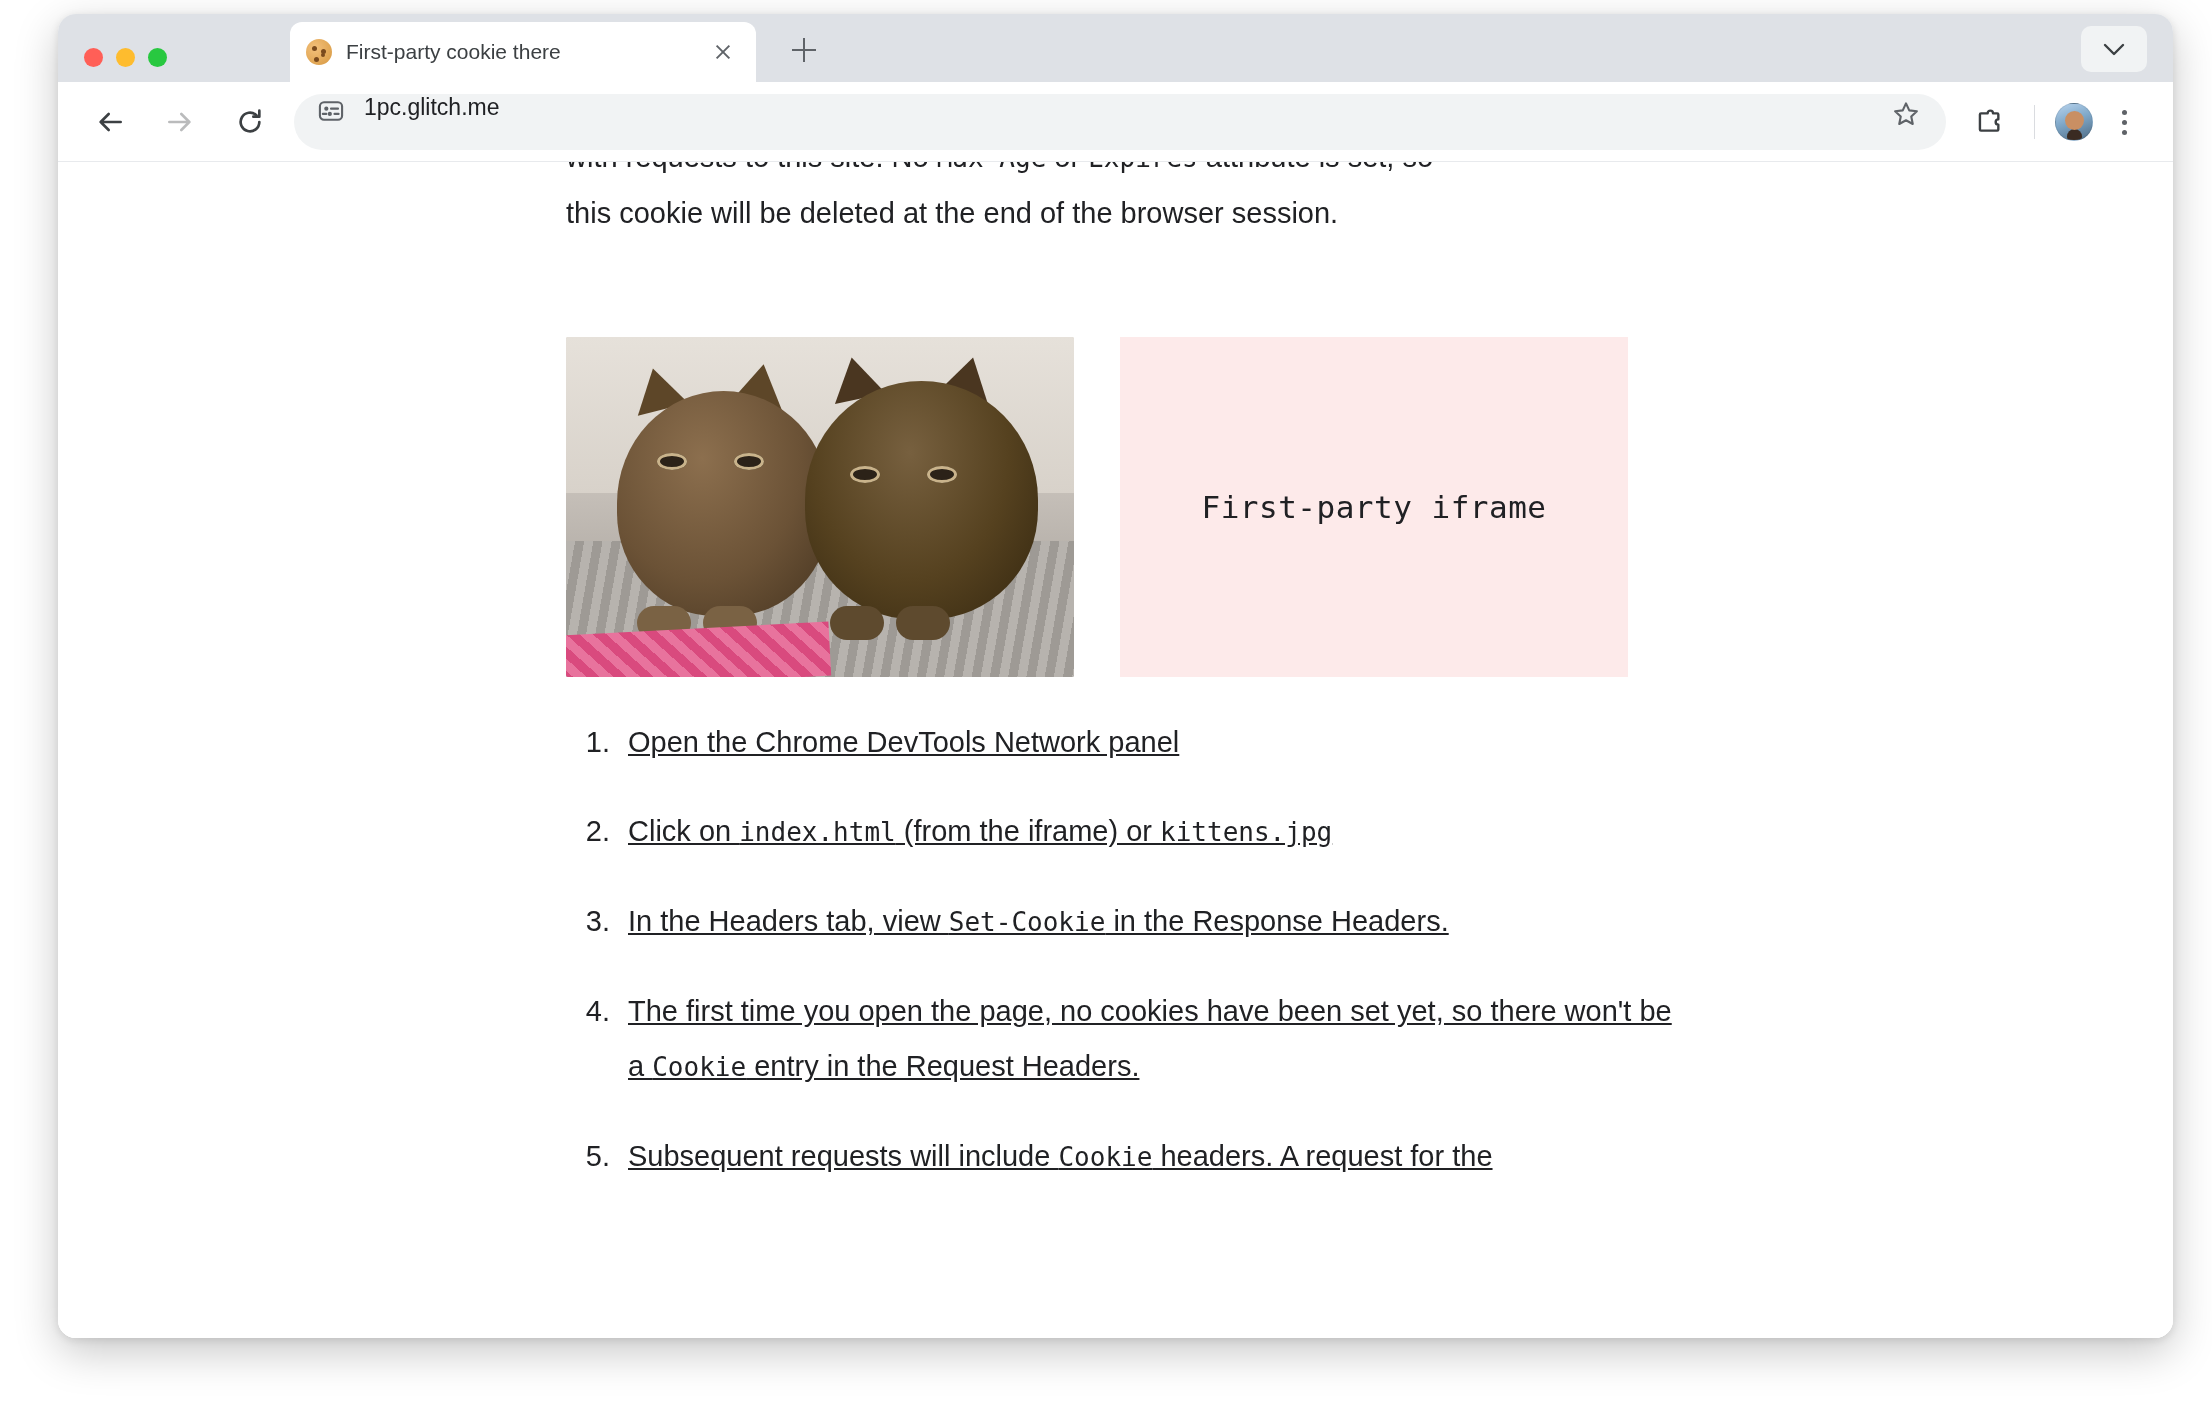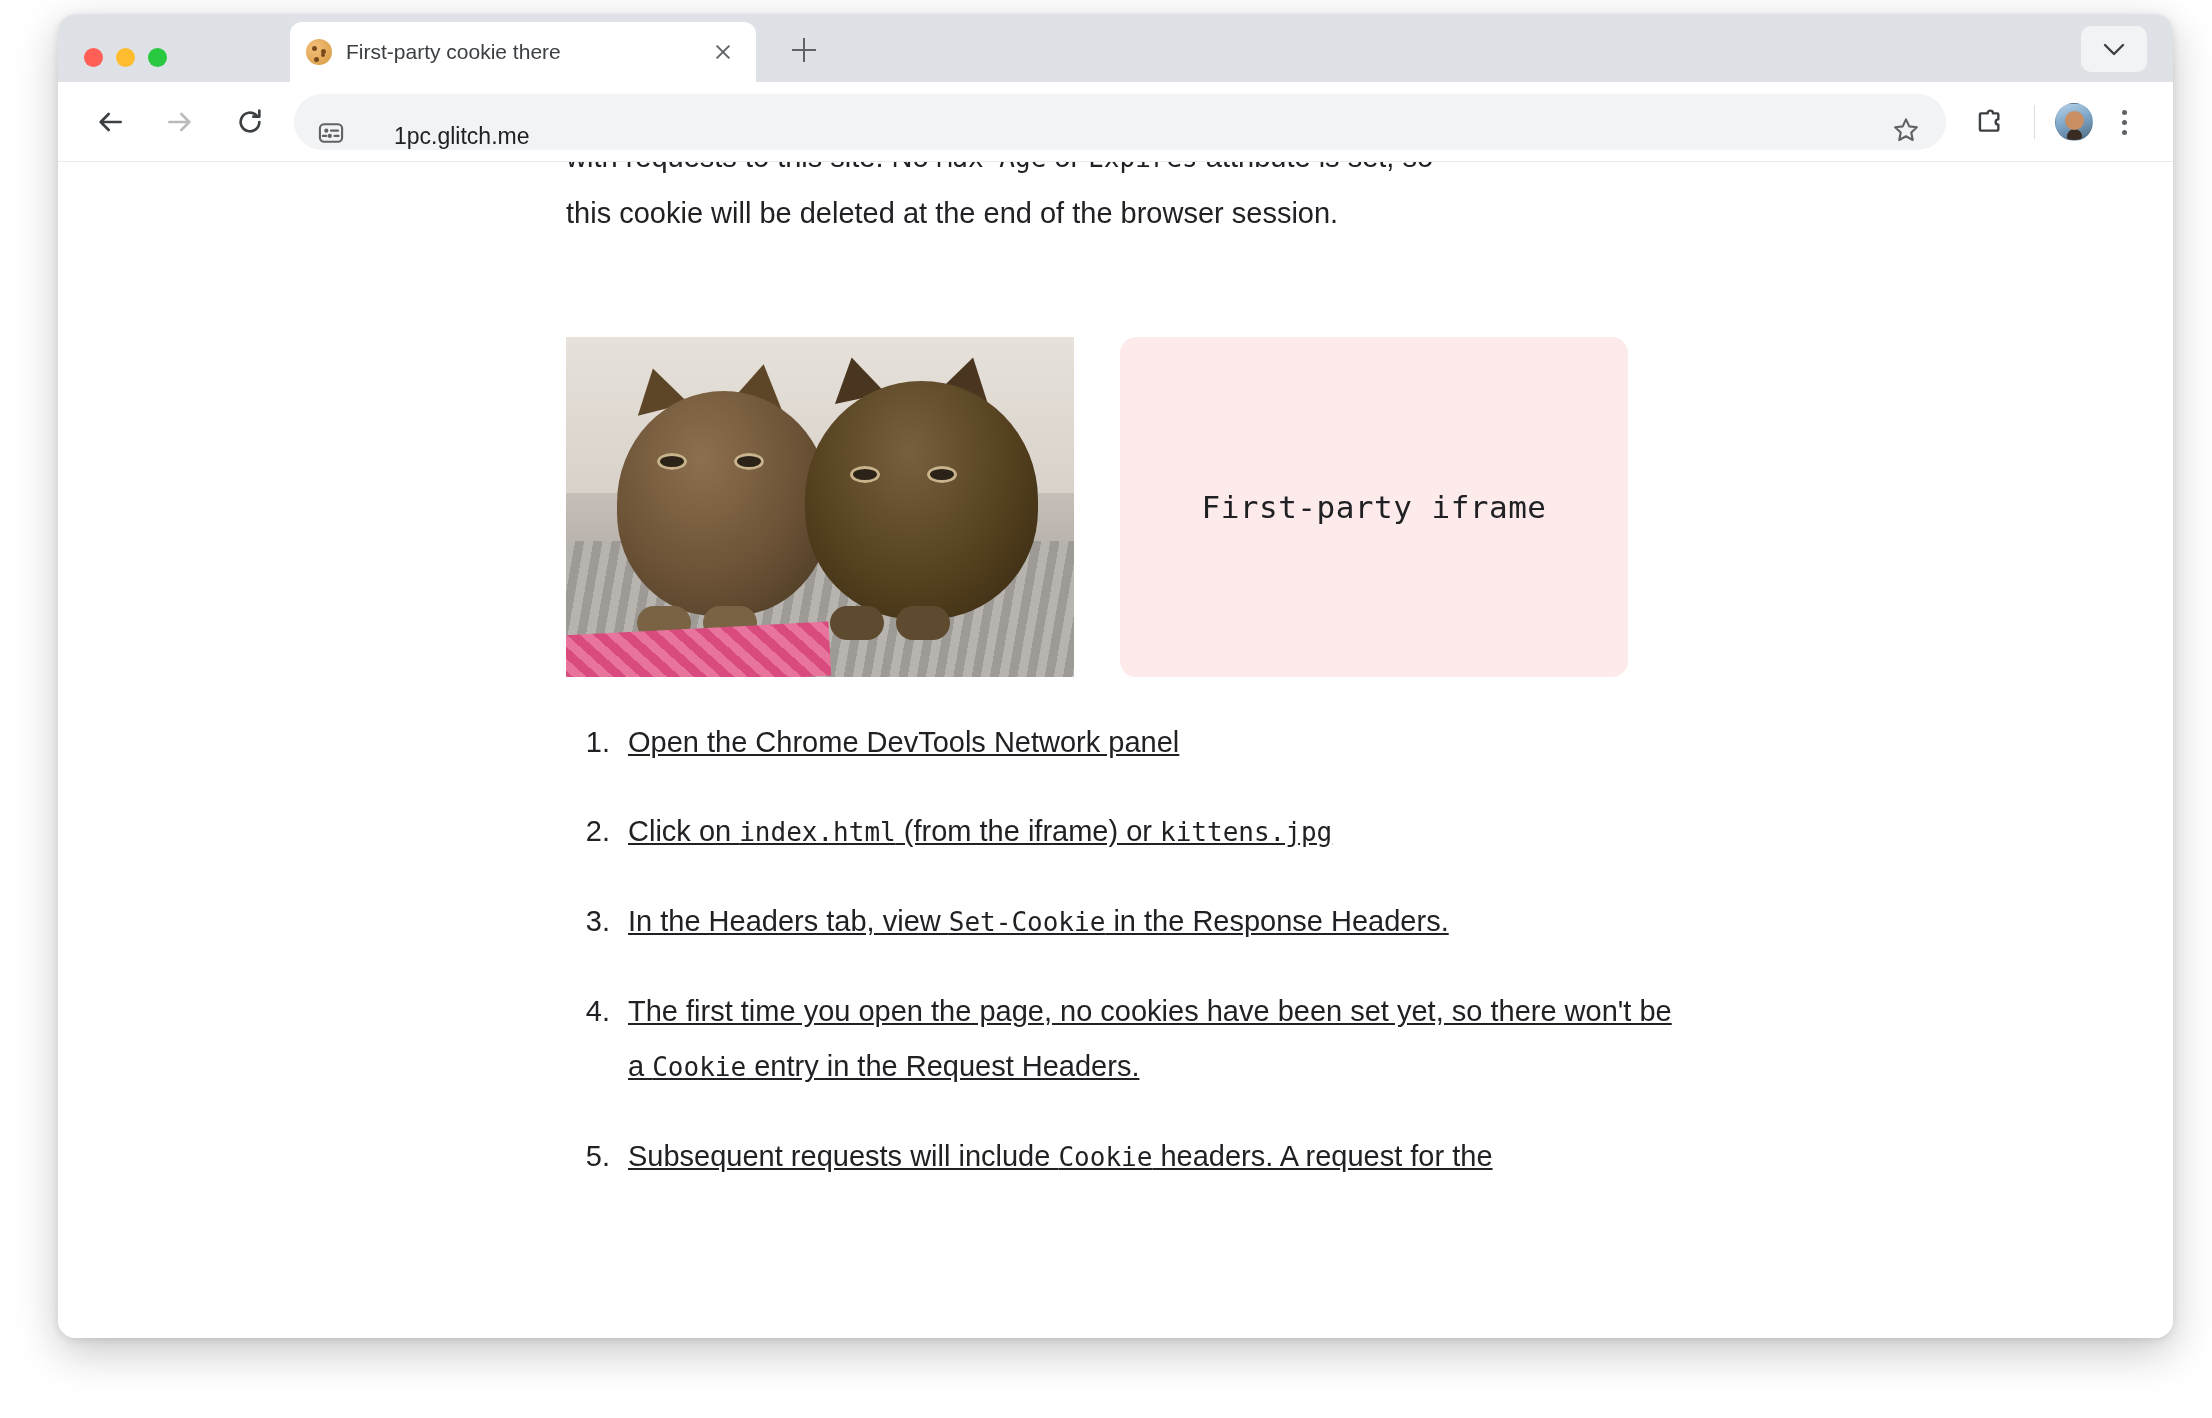--- a/index.html
+++ b/index.html
@@ -164,25 +164,24 @@
   }
   .nav-btn.disabled svg { opacity: 0.35; }
   .nav-gap { width: 18px; flex: 0 0 auto; }
 
   .omnibox {
     flex: 1 1 auto;
     height: 56px;
     background: #f1f3f4;
     border-radius: 28px;
     display: flex;
-    align-items: flex-end;
+    align-items: flex-start;
     padding: 0 20px;
     margin: 0 18px;
     box-sizing: border-box;
-    gap: 30px;
   }
   .omnibox-icon {
     width: 34px;
     height: 34px;
     flex: 0 0 auto;
     display: flex;
     align-items: center;
     justify-content: center;
     margin-right: 16px;
   }
@@ -327,21 +326,20 @@
   .kittens .paw.p4 { left: 65%; background:#5e4a2e; }
 
   .iframe-box {
     width: 508px;
     height: 340px;
     background: #fdeaea;
     display: flex;
     align-items: center;
     justify-content: center;
     flex: 0 0 auto;
-    border-radius: 16px;
   }
   .iframe-label {
     font-family: "DejaVu Sans Mono", "Liberation Mono", monospace;
     font-size: 31px;
     color: #202124;
     letter-spacing: 0.5px;
   }
 
   h2.section-title {
     margin: 110px 0 0 0;

